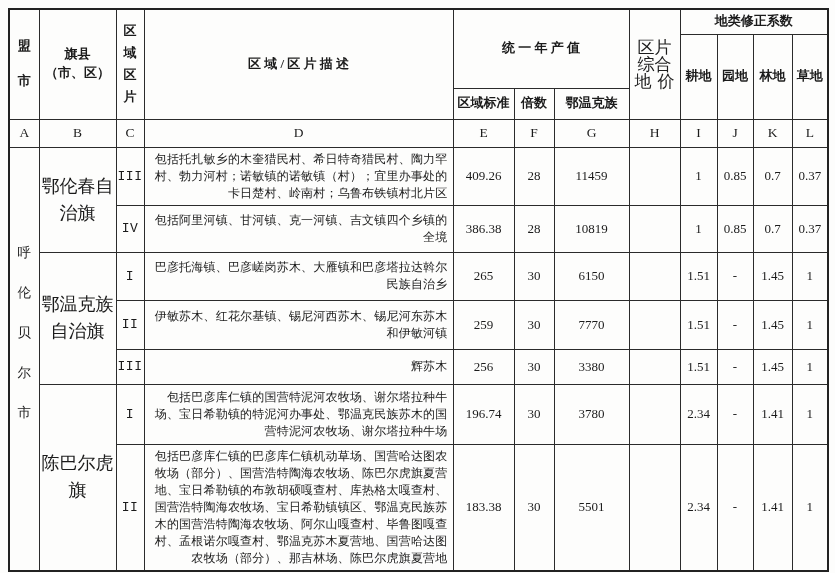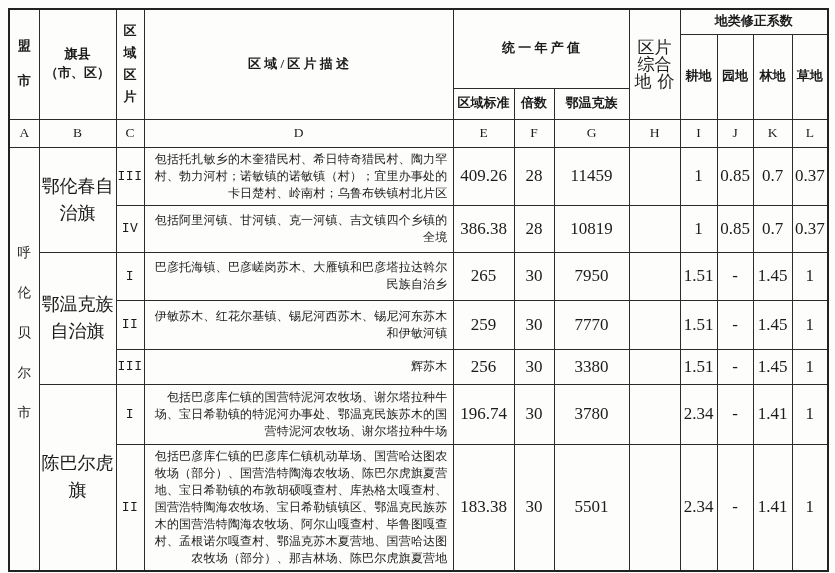--- a/index.html
+++ b/index.html
@@ -34,21 +34,21 @@
   .rd2 { height: 47px; }
   .rd3 { height: 48px; }
   .rd4 { height: 49px; }
   .rd5 { height: 35px; }
   .rd6 { height: 60px; }
   .rd7 { height: 124px; }
 
   .zh-head { font-weight: bold; font-size: 13px; line-height: 1.45; }
   .letter  { font-size: 13.5px; }
   .zone    { font-size: 13px; letter-spacing: 0.5px; font-family: Liberation Mono, monospace; }
-  .num     { font-size: 17px; }
+  .num     { font-size: 13px; }
   .desc {
     text-align: right;
     font-size: 12px;
     line-height: 17px;
     padding: 3px 5px 3px 6px;
     letter-spacing: 0.2px;
   }
   .county { font-size: 18px; line-height: 1.5; }
   .vstack {
     display: flex;
@@ -188,21 +188,21 @@
 
     <tr class="rd3">
       <td rowspan="3" class="county">
         <div>鄂温克族</div>
         <div>自治旗</div>
       </td>
       <td class="zone">I</td>
       <td class="desc">巴彦托海镇、巴彦嵯岗苏木、大雁镇和巴彦塔拉达斡尔民族自治乡</td>
       <td class="num">265</td>
       <td class="num">30</td>
-      <td class="num">7950</td>
+      <td class="num">6150</td>
       <td class="num"></td>
       <td class="num">1.51</td>
       <td class="num">-</td>
       <td class="num">1.45</td>
       <td class="num">1</td>
     </tr>
 
     <tr class="rd4">
       <td class="zone">II</td>
       <td class="desc">伊敏苏木、红花尔基镇、锡尼河西苏木、锡尼河东苏木和伊敏河镇</td>

